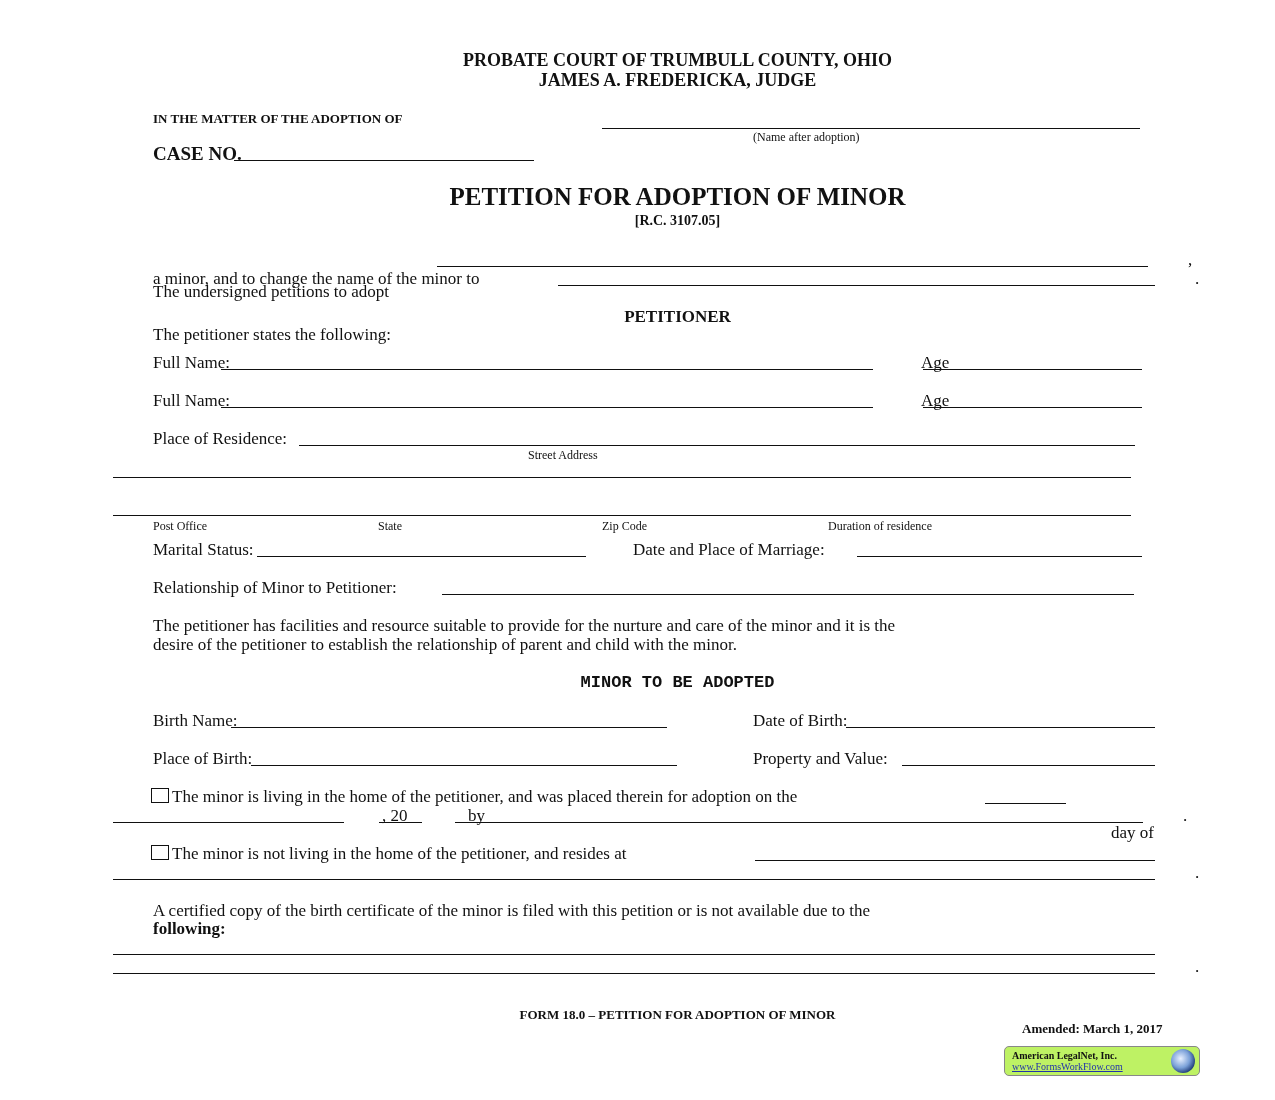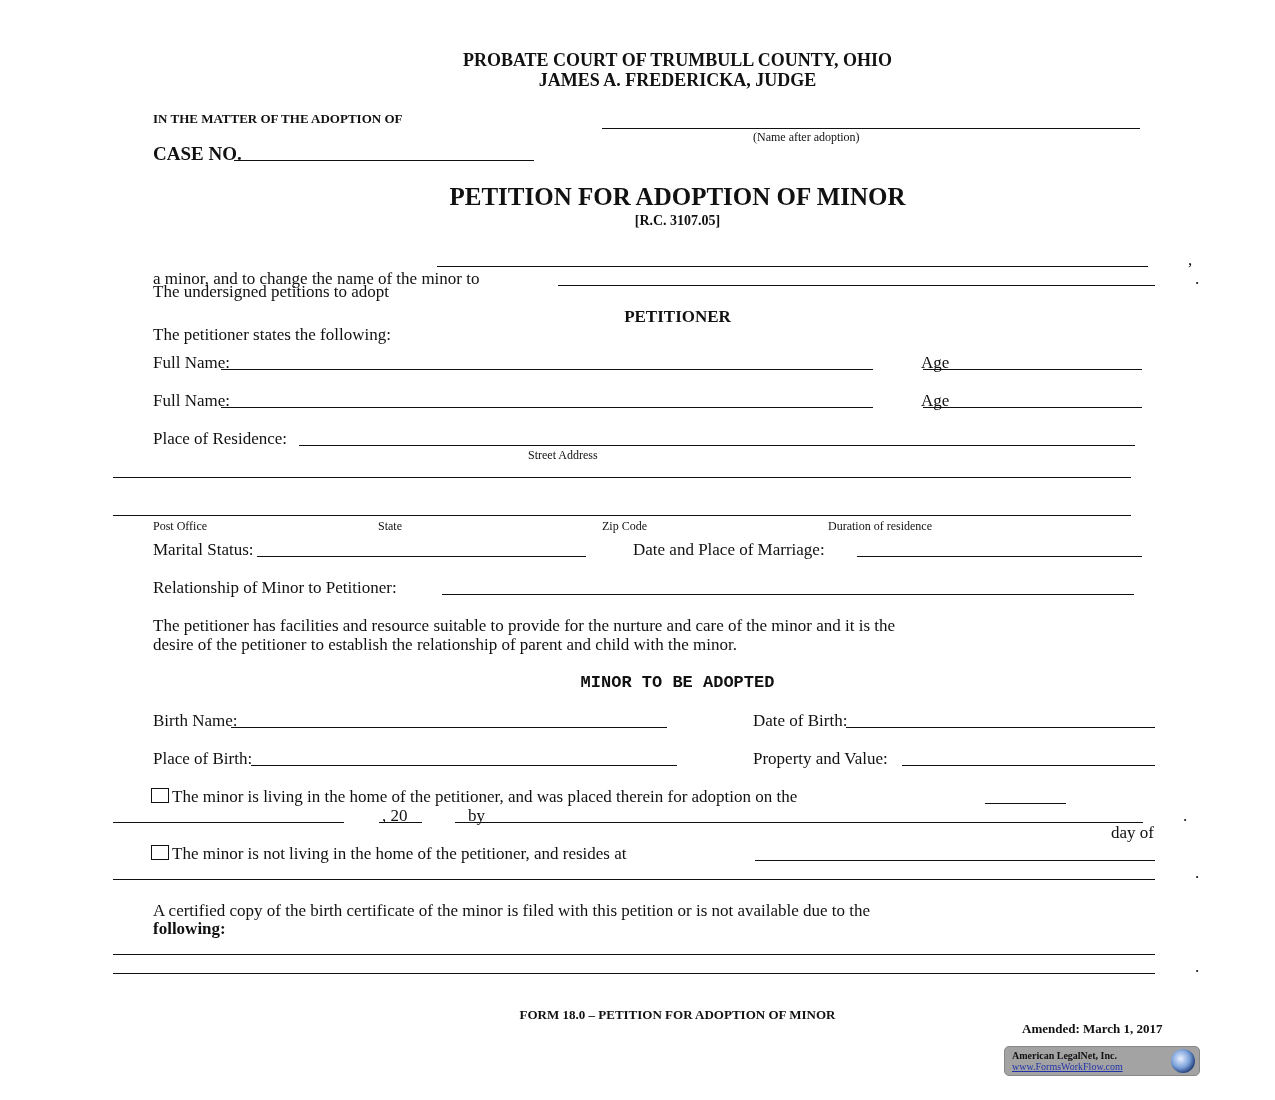--- a/index.html
+++ b/index.html
@@ -6,21 +6,21 @@
   body { width: 1275px; height: 1100px; position: relative; overflow: hidden;
          font-family: "Liberation Serif", "DejaVu Serif", serif; color: #111; }
   .abs { position: absolute; white-space: nowrap; padding-left: 40px; }
   .center { left: 0; width: 1275px; text-align: center; }
   .b { font-weight: bold; }
   .t17 { font-size: 17px; }
   .small { font-size: 12px; }
   .hline { position: absolute; border-bottom: 1.3px solid #111; height: 0; }
   .checkbox { display: inline-block; width: 16px; height: 13px; border: 1.6px solid #111; vertical-align: -1px; margin-right: 3px; }
   .badge { position: absolute; left: 1004px; top: 1046px; width: 194px; height: 28px;
-           border: 1px solid #888; border-radius: 5px; background: #a3a3a3; }
+           border: 1px solid #888; border-radius: 5px; background: #bef264; }
   .badge .co { position: absolute; left: 7px; top: 3px; font-size: 10px; font-weight: bold; }
   .badge .url { position: absolute; left: 7px; top: 14px; font-size: 10px; color: #2233aa; text-decoration: underline; }
   .globe { position: absolute; right: 4px; top: 2px; width: 24px; height: 24px; border-radius: 50%;
            background: radial-gradient(circle at 40% 40%, #e8f0ff 0%, #7aa0d8 45%, #1f3c78 75%, #111 100%); }
 </style>
 </head>
 <body>
 
 <div class="abs center b" style="top:50px;font-size:18px;">PROBATE COURT OF TRUMBULL COUNTY, OHIO</div>
 <div class="abs center b" style="top:70px;font-size:18px;">JAMES A. FREDERICKA, JUDGE</div>

